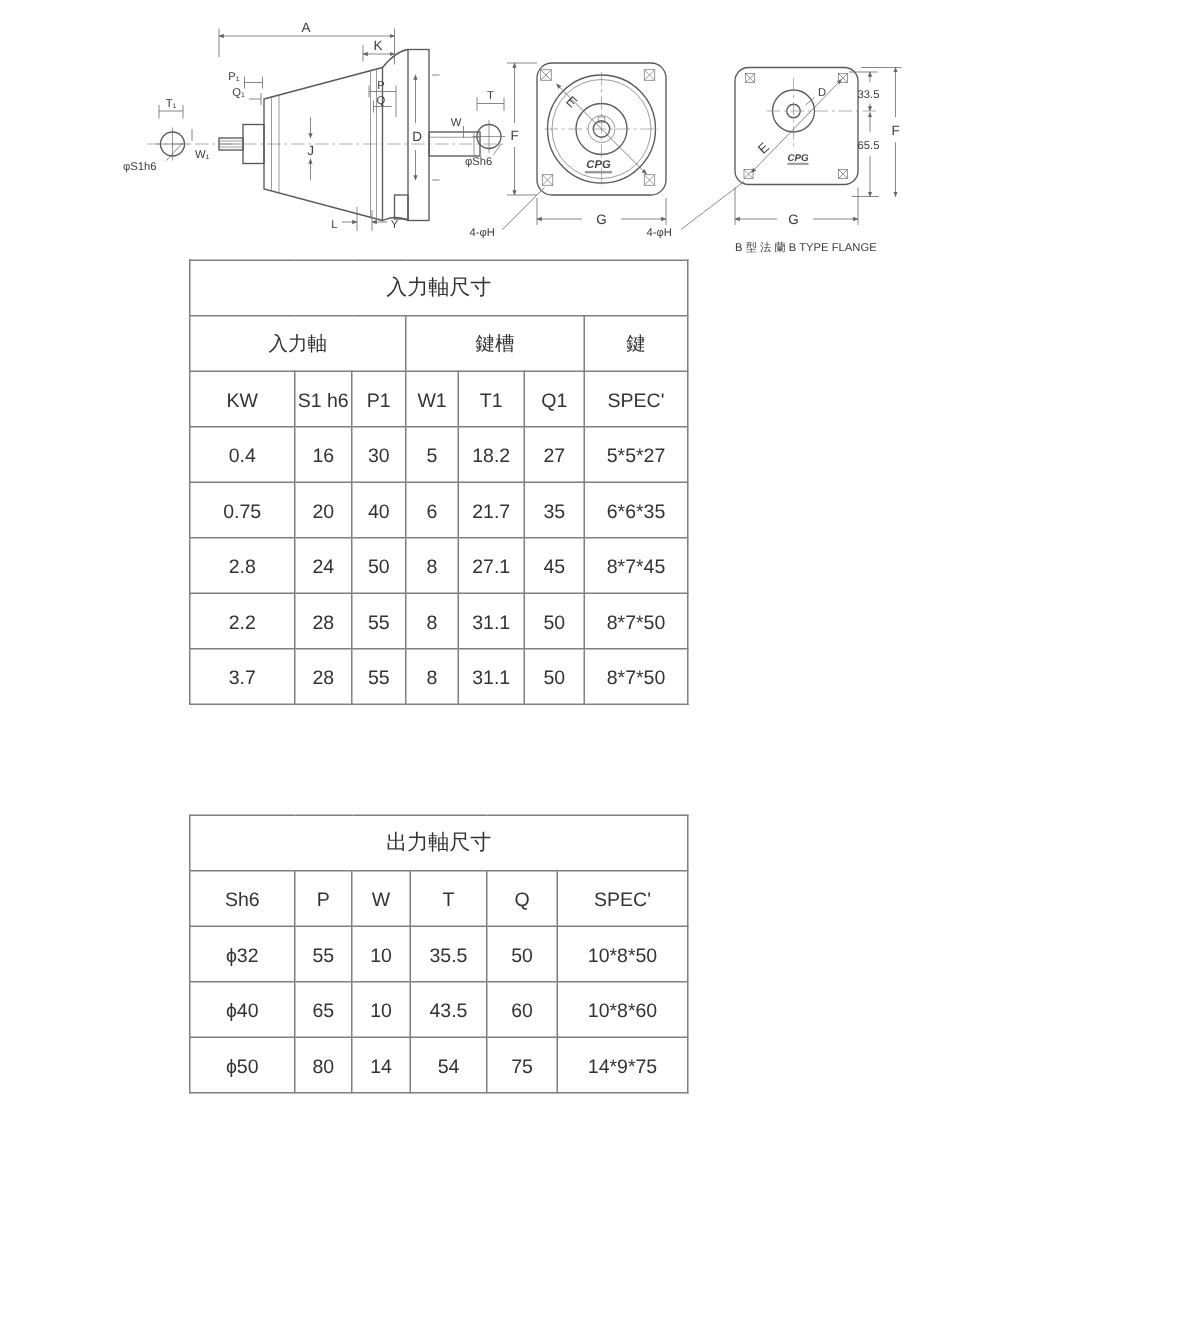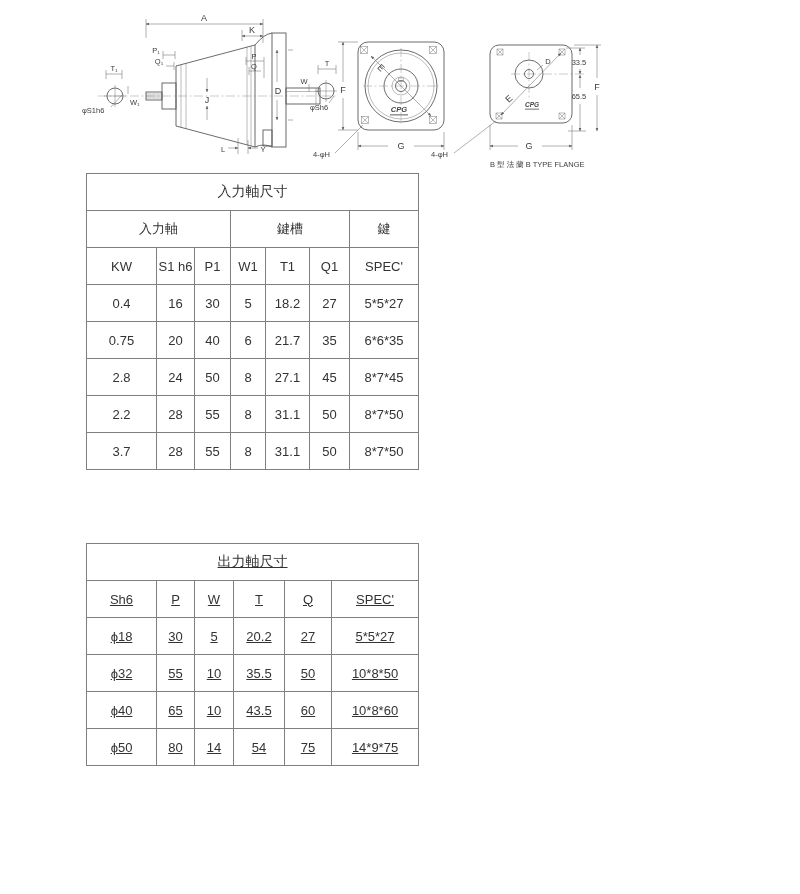--- a/index.html
+++ b/index.html
@@ -12,29 +12,29 @@
   .outline{stroke:#5a5a5a;stroke-width:0.9;fill:none;}
   .thin{stroke:#6a6a6a;stroke-width:0.45;fill:none;}
   .dim{stroke:#6e6e6e;stroke-width:0.55;fill:none;}
   .cline{stroke:#8a8a8a;stroke-width:0.45;fill:none;stroke-dasharray:9 2.5 2 2.5;}
   .lbl{font-size:9px;}
   .lbl-s{font-size:7.5px;}
   .logo{font-size:7.5px;font-weight:bold;font-style:italic;fill:#444;}
   .logo2{font-size:6.5px;font-weight:bold;font-style:italic;fill:#444;}
   .spec-table{
     position:absolute;border-collapse:collapse;table-layout:fixed;
-    width:332px;background:#fff;
+    width:332px;background:#fff;margin-left:40px;
   }
   .spec-table td{
     border:1px solid #7f7f7f;text-align:center;vertical-align:middle;
     font-size:13px;color:#333;height:36px;padding:0;white-space:nowrap;
   }
   .spec-table td.title{font-size:14px;}
   .t1{left:86px;top:173px;}
-  .t2{left:86px;top:543px;text-decoration:underline;}
+  .t2{left:86px;top:543px;}
 </style>
 </head>
 <body>
 
 <div class="drawing-area">
 <svg width="535" height="164" viewBox="0 0 535 164" xmlns="http://www.w3.org/2000/svg">
   <defs>
     <marker id="arr" viewBox="0 0 10 10" refX="9" refY="5" markerWidth="6.5" markerHeight="6.5" orient="auto-start-reverse">
       <path d="M0,1 L10,5 L0,9 z" fill="#666"></path>
     </marker>
@@ -303,28 +303,20 @@
       <td>Sh6</td>
       <td>P</td>
       <td>W</td>
       <td>T</td>
       <td>Q</td>
       <td>SPEC'</td>
     </tr>
   </thead>
   <tbody>
       <tr>
-        <td>ϕ18</td>
-        <td>30</td>
-        <td>5</td>
-        <td>20.2</td>
-        <td>27</td>
-        <td>5*5*27</td>
-      </tr>
-      <tr>
         <td>ϕ32</td>
         <td>55</td>
         <td>10</td>
         <td>35.5</td>
         <td>50</td>
         <td>10*8*50</td>
       </tr>
       <tr>
         <td>ϕ40</td>
         <td>65</td>

